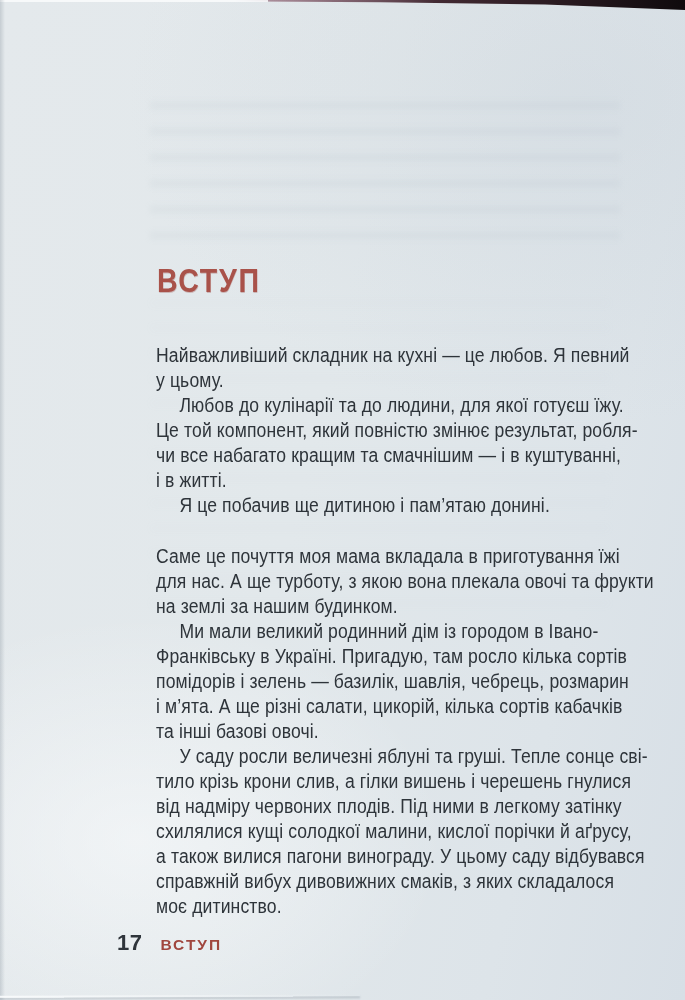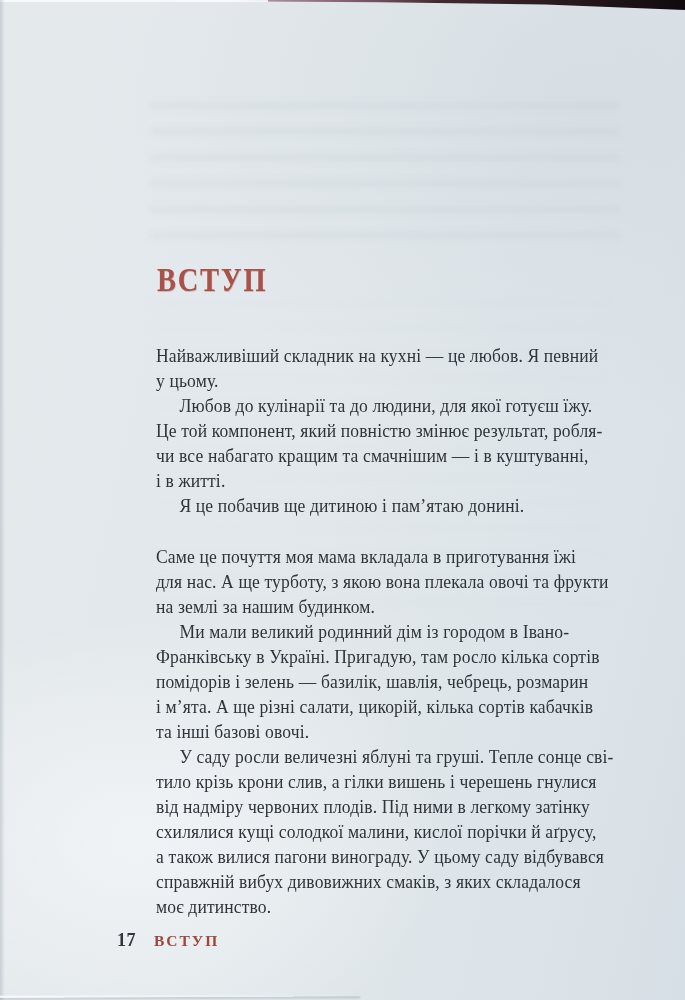--- a/index.html
+++ b/index.html
@@ -4,21 +4,21 @@
 <style>
   html,body{margin:0;padding:0;background:#9aa3aa;}
   .page{
     position:relative;
     width:685px;height:1000px;
     overflow:hidden;
     background:
       radial-gradient(ellipse 440px 320px at 20% 84%, rgba(252,253,254,.55), rgba(252,253,254,0) 70%),
       radial-gradient(ellipse 700px 500px at 85% 10%, rgba(190,200,210,.25), rgba(190,200,210,0) 65%),
       linear-gradient(103deg,#e4e9ec 0%,#e2e8eb 45%,#dde4e9 78%,#d7dfe6 100%);
-    font-family:Liberation Serif, serif;
+    font-family:Liberation Sans, sans-serif;
   }
   
   .top-edge-svg{position:absolute;top:0;left:0;display:block;}
   .top-highlight{position:absolute;top:0;left:0;width:268px;height:2px;background:rgba(250,252,253,.85);}
   .left-edge{position:absolute;top:0;bottom:0;left:0;width:5px;
     background:linear-gradient(to right, rgba(128,140,151,.30), rgba(128,140,151,0));}
   .bottom-edge{position:absolute;left:0;bottom:3px;width:360px;height:2px;
     background:linear-gradient(to right, rgba(249,251,252,.95), rgba(249,251,252,0));
     box-shadow:0 2px 2px rgba(106,118,132,.30);
     transform:rotate(-0.25deg);}
@@ -44,21 +44,21 @@
     transform:scaleX(.9);transform-origin:0 0;
   }
   .para{margin:0;white-space:pre-line;}
   .indent{text-indent:26px;}
   .gap{margin-top:26px;}
 
   .footer{
     position:absolute;left:117px;top:930px;
     display:flex;align-items:baseline;gap:18px;
   }
-  .page-num{font-size:18px;font-weight:700;color:#2f353b;letter-spacing:.5px;}
+  .page-num{font-size:22px;font-weight:700;color:#2f353b;letter-spacing:.5px;}
   .running-title{font-size:15.5px;font-weight:700;color:#a0463e;letter-spacing:2px;}
 </style>
 </head>
 <body>
 
 <div class="page">
 
   <div class="ghost-lines"></div>
   <div class="ghost-lines2"></div>
 

